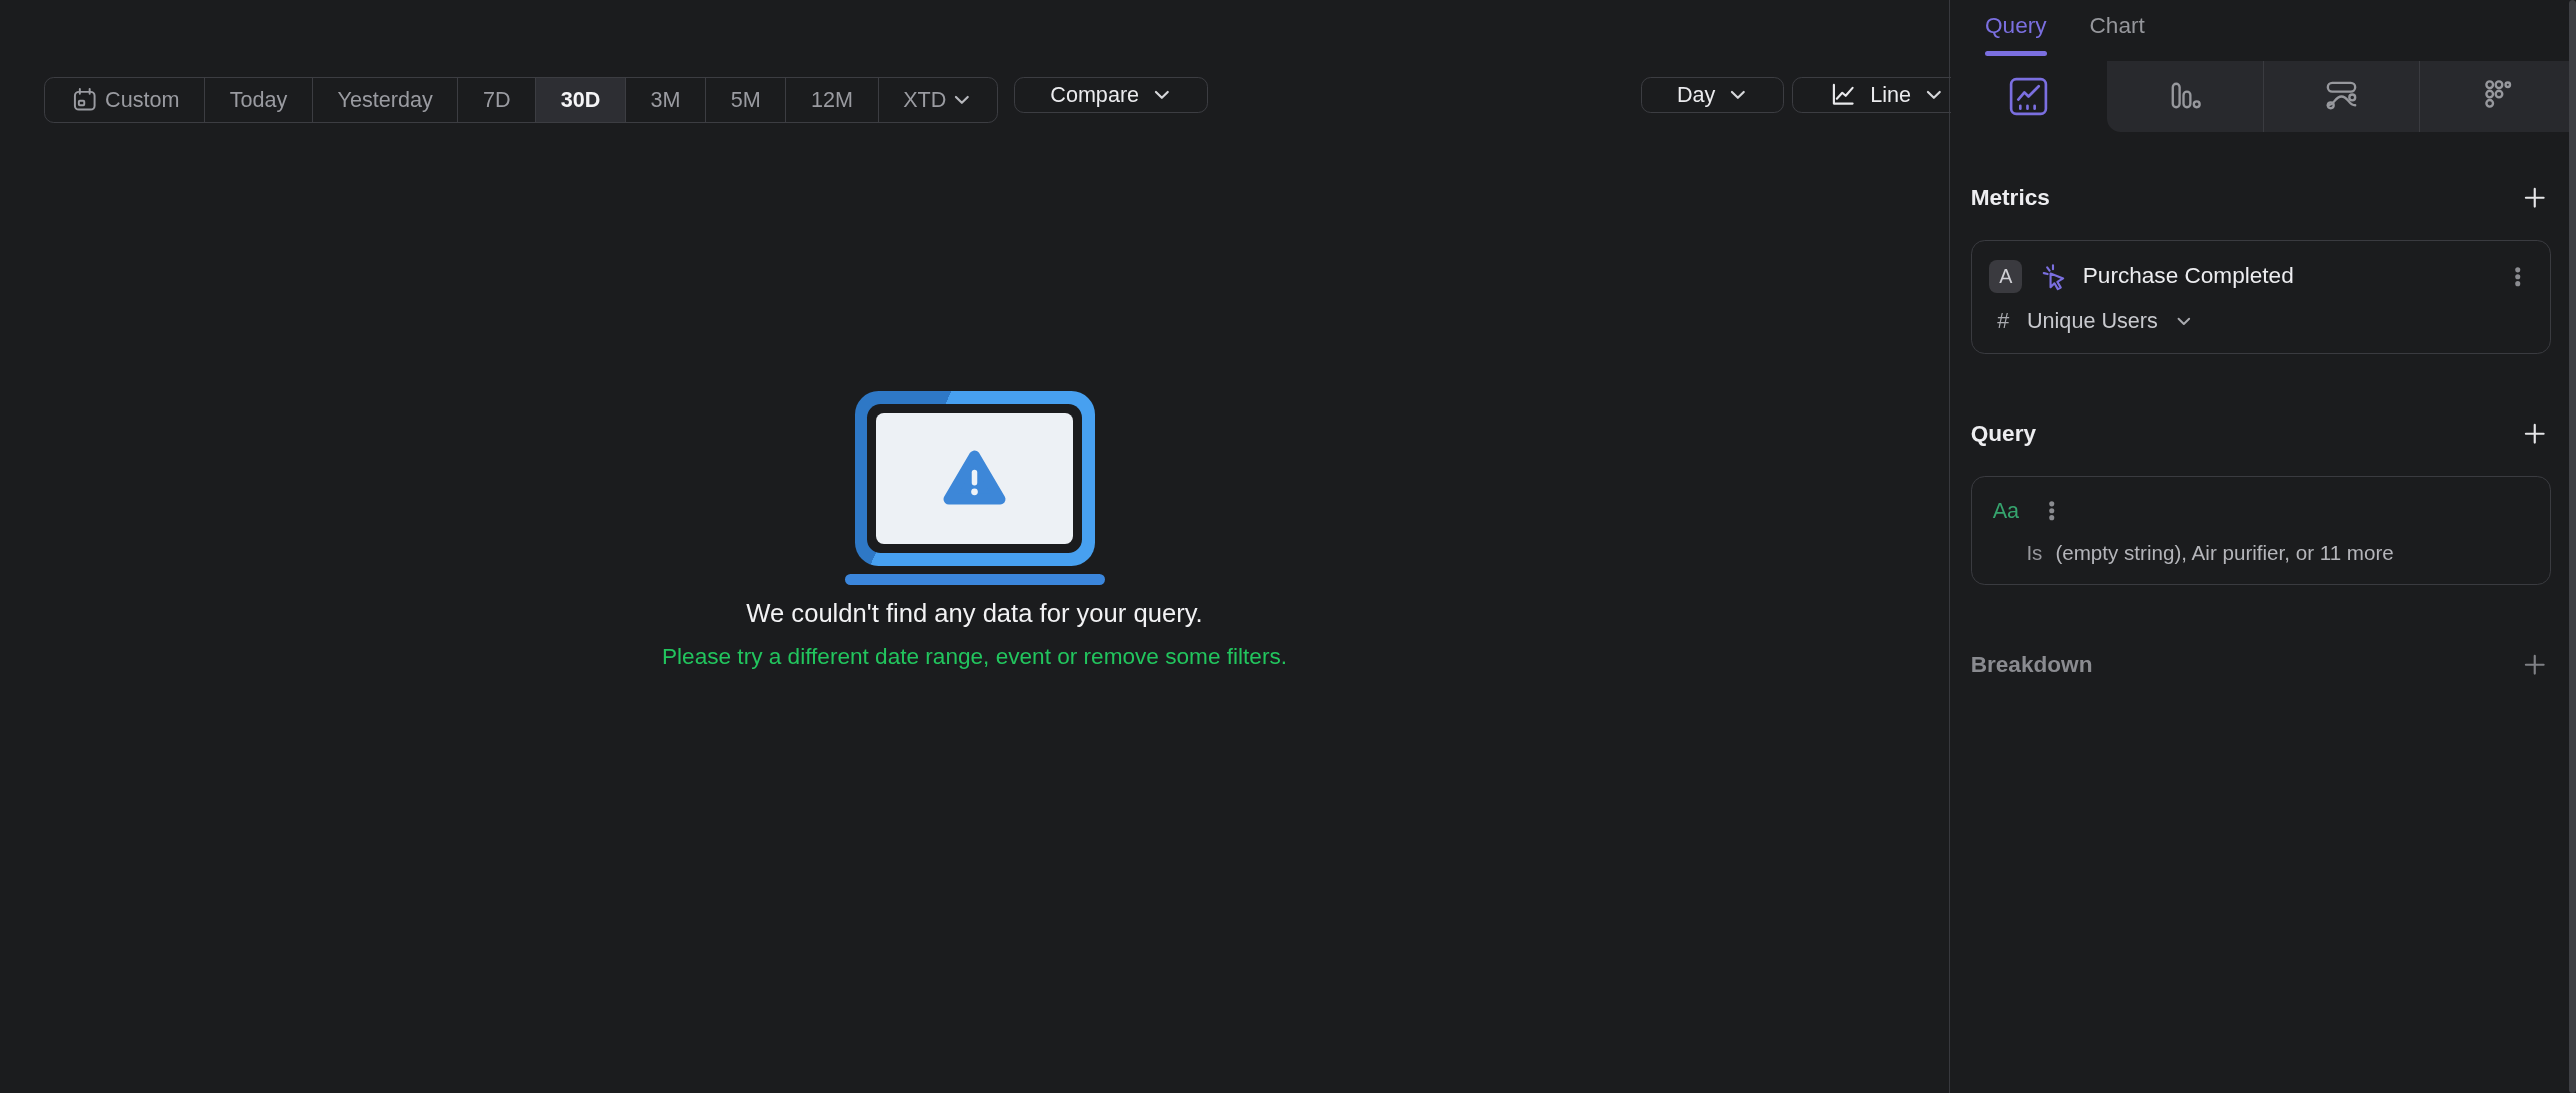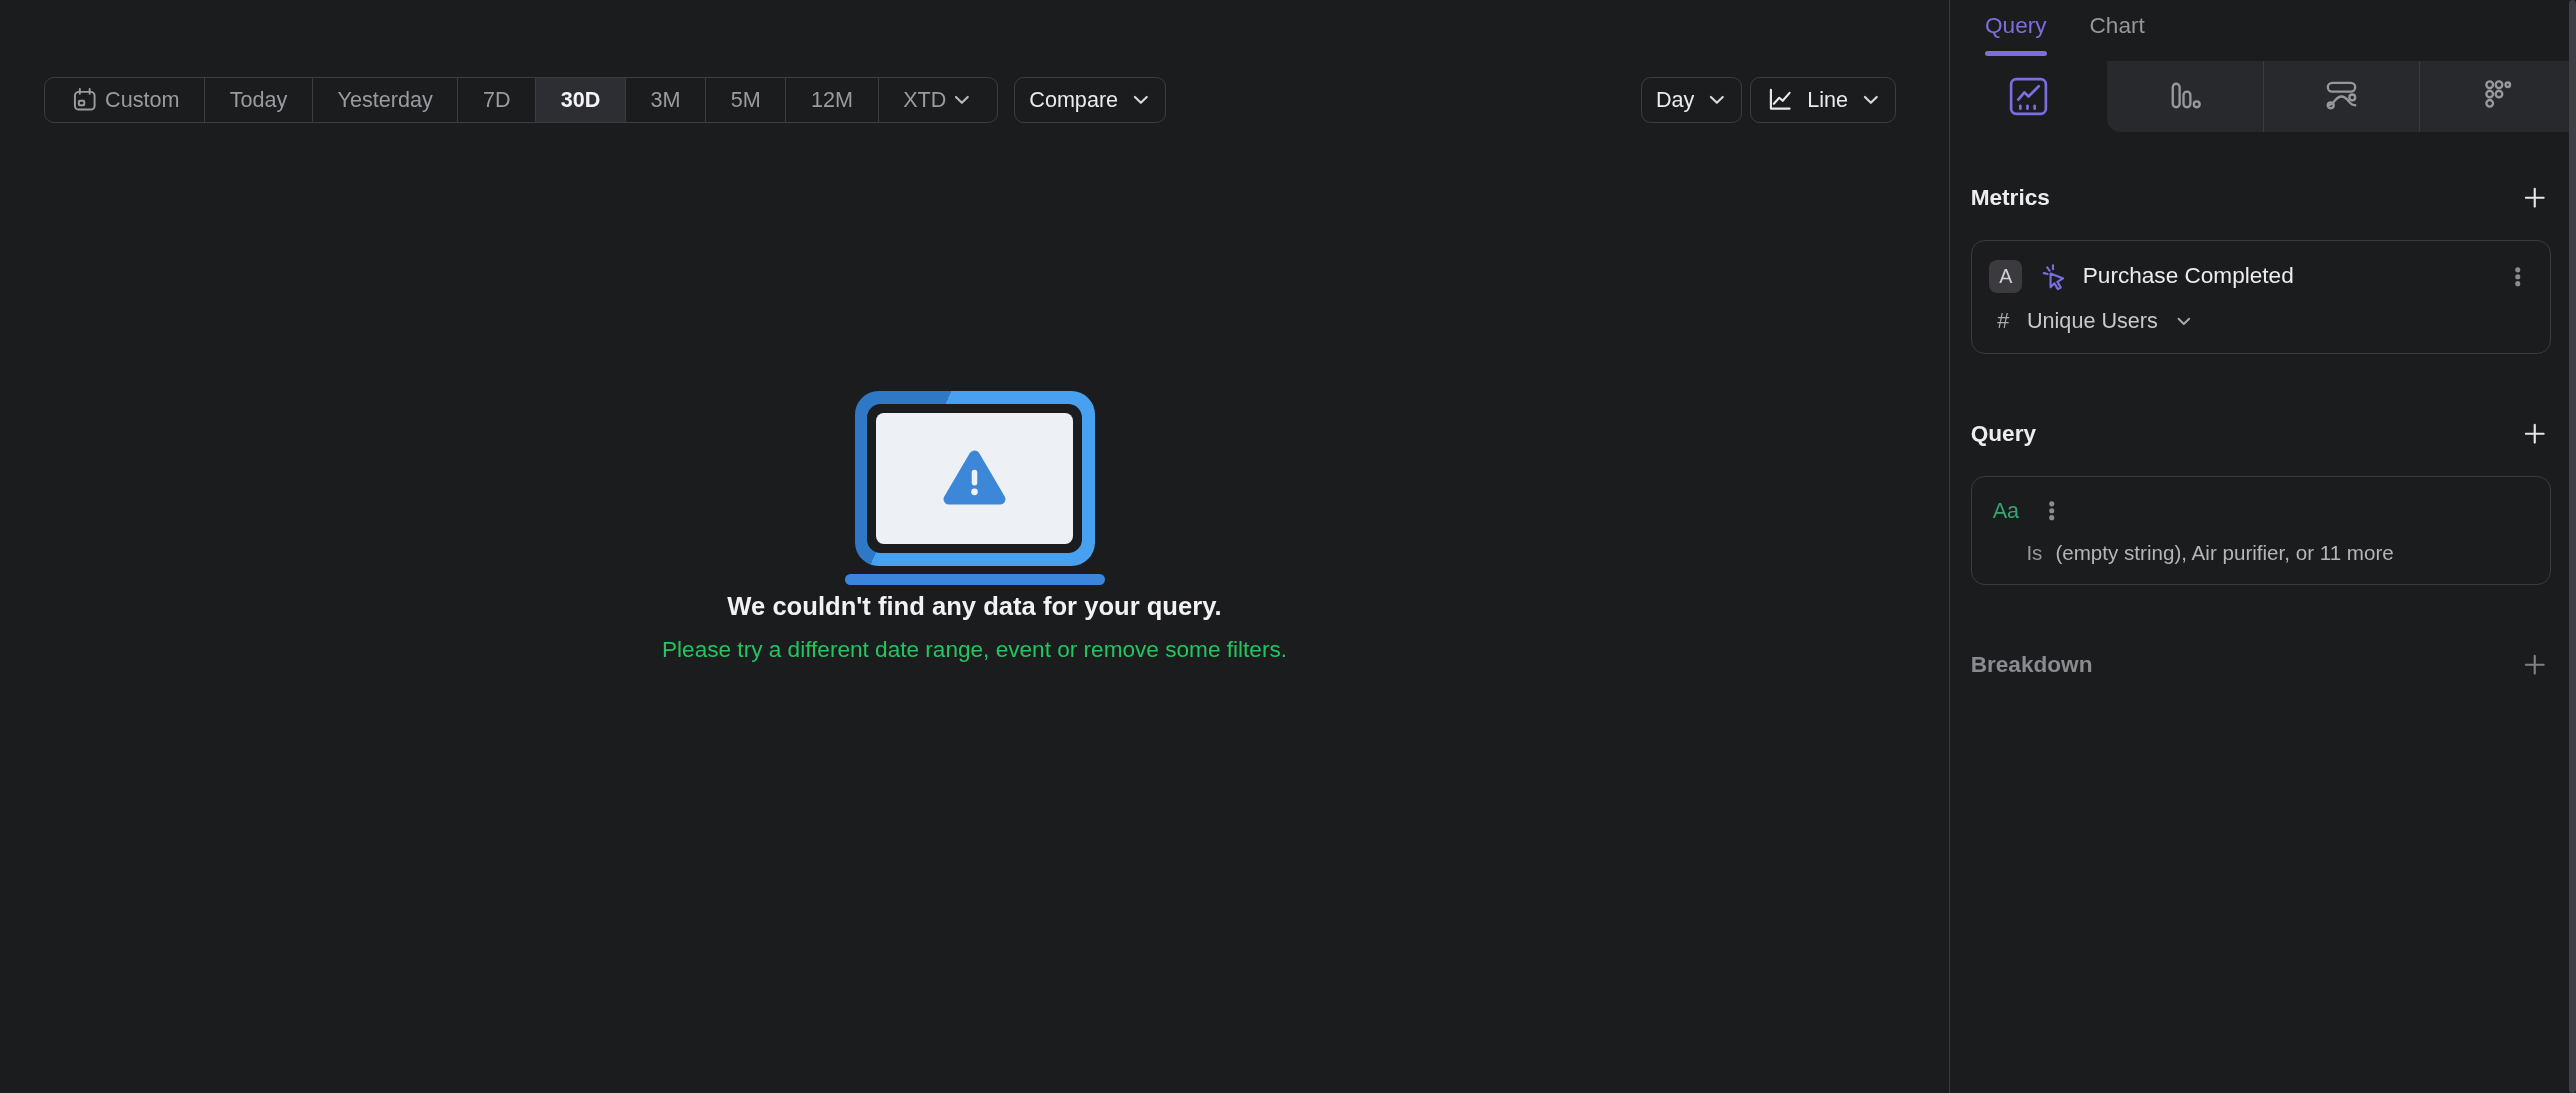--- a/index.html
+++ b/index.html
@@ -17,33 +17,33 @@
 
   .toolbar-left { position:absolute; top:77px; left:44px; display:flex; gap:16.7px; align-items:stretch; }
   .toolbar-right { position:absolute; top:77px; left:1641px; display:flex; gap:8px; align-items:center; }
 
   .segmented { display:flex; border:1px solid #3c3d42; border-radius:9.8px; overflow:hidden; height:46px; }
   .seg { display:flex; align-items:center; gap:6px; padding:0 24.6px; font-size:21.6px;
          color:#9a9ba1; cursor:pointer; white-space:nowrap; background:transparent; }
   .seg + .seg { border-left:1px solid #3c3d42; }
   .seg.selected { background:#2d2e33; color:#f5f5f7; font-weight:bold; }
 
-  .btn { display:flex; align-items:center; gap:12.8px; height:46px; padding:0 14px;
+  .btn { display:flex; align-items:center; gap:12.8px; height:36px; padding:0 35px;
          border:1px solid #3c3d42; border-radius:9.8px; font-size:21.6px; color:#ebebee;
          cursor:pointer; white-space:nowrap; background:transparent; }
 
   
   .empty { position:absolute; top:391px; left:0; width:1949px; text-align:center; }
   .laptop-frame { width:240px; height:175px; margin:0 auto; border-radius:23.6px; padding:12.8px;
     background:linear-gradient(115deg,#2e78c6 0%,#2e78c6 30%,#47a0f0 30%,#47a0f0 100%); }
   .laptop-bezel { width:100%; height:100%; background:#1b1c1e; border-radius:13.8px; padding:8.8px; }
   .laptop-screen { width:100%; height:100%; background:#edf1f5; border-radius:7.9px;
                    display:flex; align-items:center; justify-content:center; }
   .laptop-base { width:260px; height:10.8px; border-radius:5.9px; background:#3b86dc; margin:7.9px auto 0; }
-  .empty-title { margin-top:7px; font-size:25.6px; font-weight:bold; color:#f2f2f4; }
+  .empty-title { margin-top:14px; font-size:25.6px; font-weight:normal; color:#f2f2f4; }
   .empty-subtitle { margin-top:16.7px; font-size:22.6px; color:#22c55e; }
 
   
   .sidebar { position:absolute; left:1951px; top:0; width:625px; height:1093px; background:#1b1c1e; }
   .scroll-edge { position:absolute; right:0; top:0; width:6.9px; height:1093px; background:#3e3f44; border-radius:3.9px; }
 
   .side-tabs { display:flex; gap:43px; padding:13px 0 0 34px; height:61px; }
   .side-tab { font-size:22.6px; color:#95969b; cursor:pointer; }
   .side-tab .tab-label { display:block; padding-bottom:0; }
   .side-tab.active { color:#7b6fe0; }

